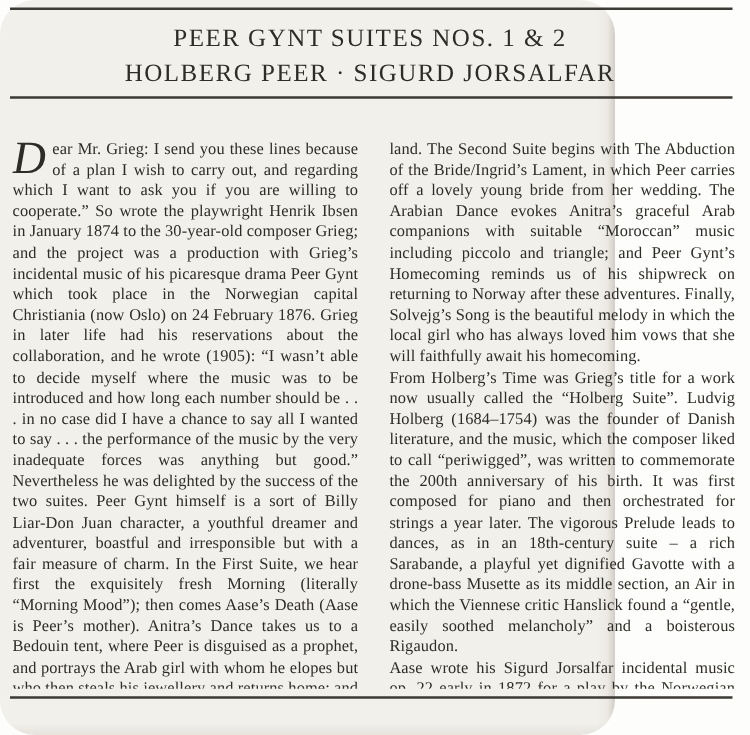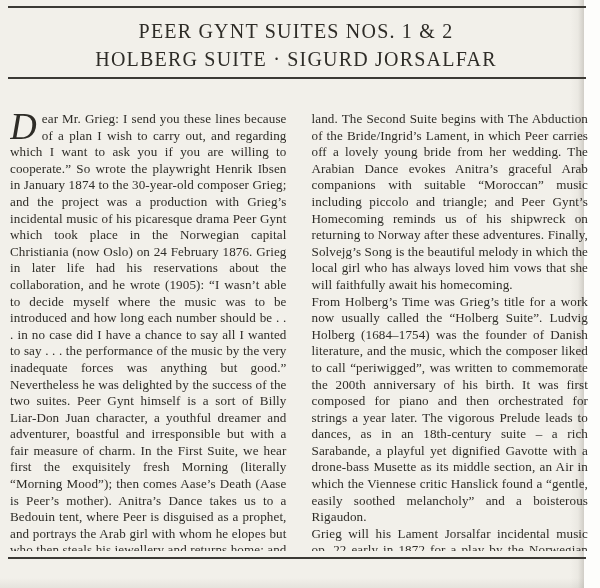--- a/index.html
+++ b/index.html
@@ -9,25 +9,26 @@
   }
   *{margin:0;padding:0;box-sizing:border-box;}
   html,body{width:600px;height:588px;overflow:hidden;}
   body{
     background:#fdfdfb;
     font-family:"Liberation Serif","DejaVu Serif",serif;
     color:var(--ink);
   }
   .page{
     position:relative;
-    width:584px;height:588px;
+    width:492px;height:588px;
     background:
       linear-gradient(to left, rgba(120,115,105,0.28) 0px, rgba(120,115,105,0.06) 6px, rgba(0,0,0,0) 14px),
       linear-gradient(to top, rgba(120,115,105,0.10) 0px, rgba(0,0,0,0) 10px),
       var(--paper);
+    border-radius: 28px;
   }
   .rule{
     position:absolute;left:8px;width:578px;height:2px;
     background:var(--rule);
   }
   .rule-top{top:6px;}
   .rule-mid{top:77px;height:1.6px;}
   .rule-bottom{top:557px;height:1.6px;}
   .titleblock{
     position:absolute;top:17px;left:0;width:592px;
@@ -62,30 +63,30 @@
   }
 </style>
 </head>
 <body>
 
 <div class="page">
   <div class="rule rule-top"></div>
 
   <div class="titleblock">
     <div class="title-line">PEER GYNT SUITES NOS. 1 &amp; 2</div>
-    <div class="title-line">HOLBERG SUITE · SIGURD JORSALFAR</div>
+    <div class="title-line">HOLBERG PEER · SIGURD JORSALFAR</div>
   </div>
 
   <div class="rule rule-mid"></div>
 
   <div class="columns">
     <div class="col">
         <p><span class="dropcap">D</span><span>ear Mr. Grieg: I send you these lines because of a plan I wish to carry out, and regarding which I want to ask you if you are willing to cooperate.” So wrote the playwright Henrik Ibsen in January 1874 to the 30-year-old composer Grieg; and the project was a production with Grieg’s incidental music of his picaresque drama </span><span class="it">Peer Gynt</span><span> which took place in the Norwegian capital Christiania (now Oslo) on 24 February 1876. Grieg in later life had his reservations about the collaboration, and he wrote (1905): “I wasn’t able to decide myself where the music was to be introduced and how long each number should be . . . in no case did I have a chance to say all I wanted to say . . . the performance of the music by the very inadequate forces was anything but good.” Nevertheless he was delighted by the success of the two suites. Peer Gynt himself is a sort of Billy Liar-Don Juan character, a youthful dreamer and adventurer, boastful and irresponsible but with a fair measure of charm. In the First Suite, we hear first the exquisitely fresh </span><span class="it">Morning</span><span> (literally “Morning Mood”); then comes </span><span class="it">Aase’s Death</span><span> (Aase is Peer’s mother). </span><span class="it">Anitra’s Dance</span><span> takes us to a Bedouin tent, where Peer is disguised as a prophet, and portrays the Arab girl with whom he elopes but who then steals his jewellery and returns home; and finally </span></p>
       </div>
     <div class="col">
         <p><span>land. The Second Suite begins with </span><span class="it">The Abduction of the Bride/Ingrid’s Lament</span><span>, in which Peer carries off a lovely young bride from her wedding. The </span><span class="it">Arabian Dance</span><span> evokes Anitra’s graceful Arab companions with suitable “Moroccan” music including piccolo and triangle; and </span><span class="it">Peer Gynt’s Homecoming</span><span> reminds us of his shipwreck on returning to Norway after these adventures. Finally, </span><span class="it">Solvejg’s Song</span><span> is the beautiful melody in which the local girl who has always loved him vows that she will faithfully await his homecoming.</span></p>
         <p><span class="it">From Holberg’s Time</span><span> was Grieg’s title for a work now usually called the “Holberg Suite”. Ludvig Holberg (1684–1754) was the founder of Danish literature, and the music, which the composer liked to call “periwigged”, was written to commemorate the 200th anniversary of his birth. It was first composed for piano and then orchestrated for strings a year later. The vigorous Prelude leads to dances, as in an 18th-century suite – a rich Sarabande, a playful yet dignified Gavotte with a drone-bass Musette as its middle section, an Air in which the Viennese critic Hanslick found a “gentle, easily soothed melancholy” and a boisterous Rigaudon.</span></p>
-        <p><span>Grieg will his </span><span class="it">Lament Jorsalfar</span><span> incidental music op. 22 early in 1872 for a play by the Norwegian dramatist Bjørnstjerne Bjørnson (1832–1910) which tells of a heroic Norwegian crusader king of</span></p>
+        <p><span>Aase wrote his </span><span class="it">Sigurd Jorsalfar</span><span> incidental music op. 22 early in 1872 for a play by the Norwegian dramatist Bjørnstjerne Bjørnson (1832–1910) which tells of a heroic Norwegian crusader king of</span></p>
       </div>
   </div>
 
   <div class="rule rule-bottom"></div>
 </div>
 
 </body></html>

